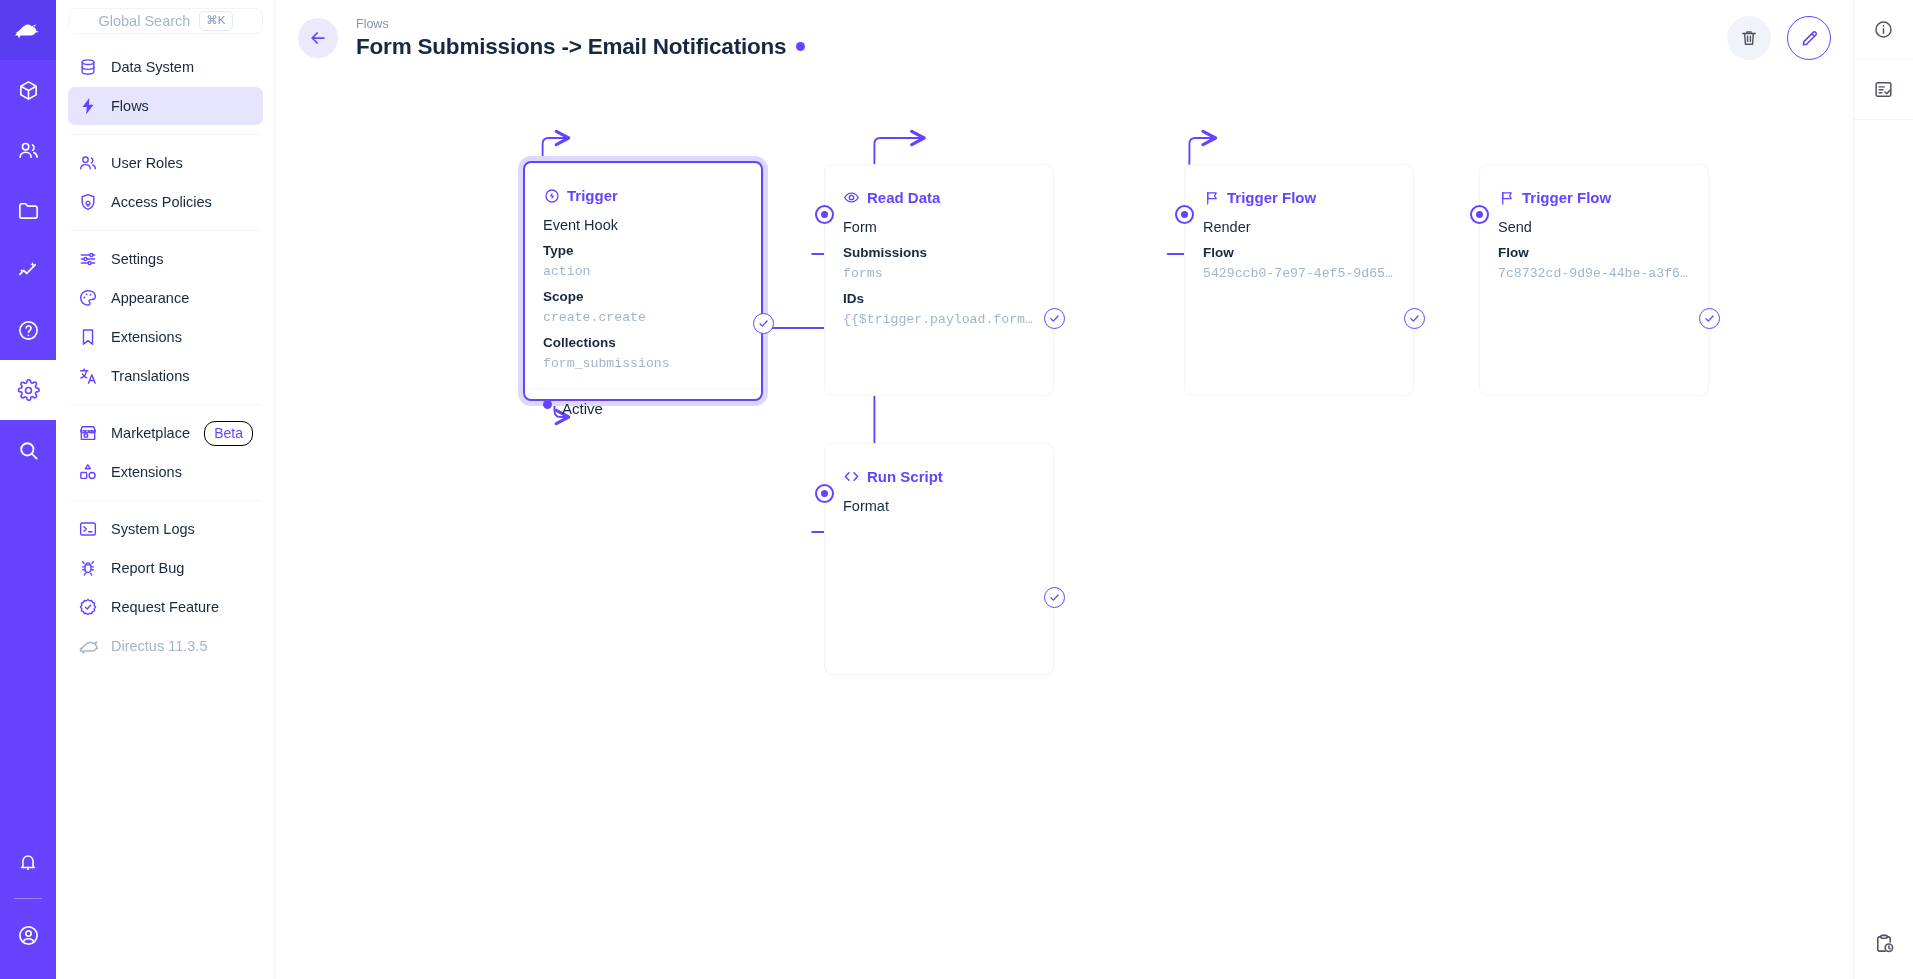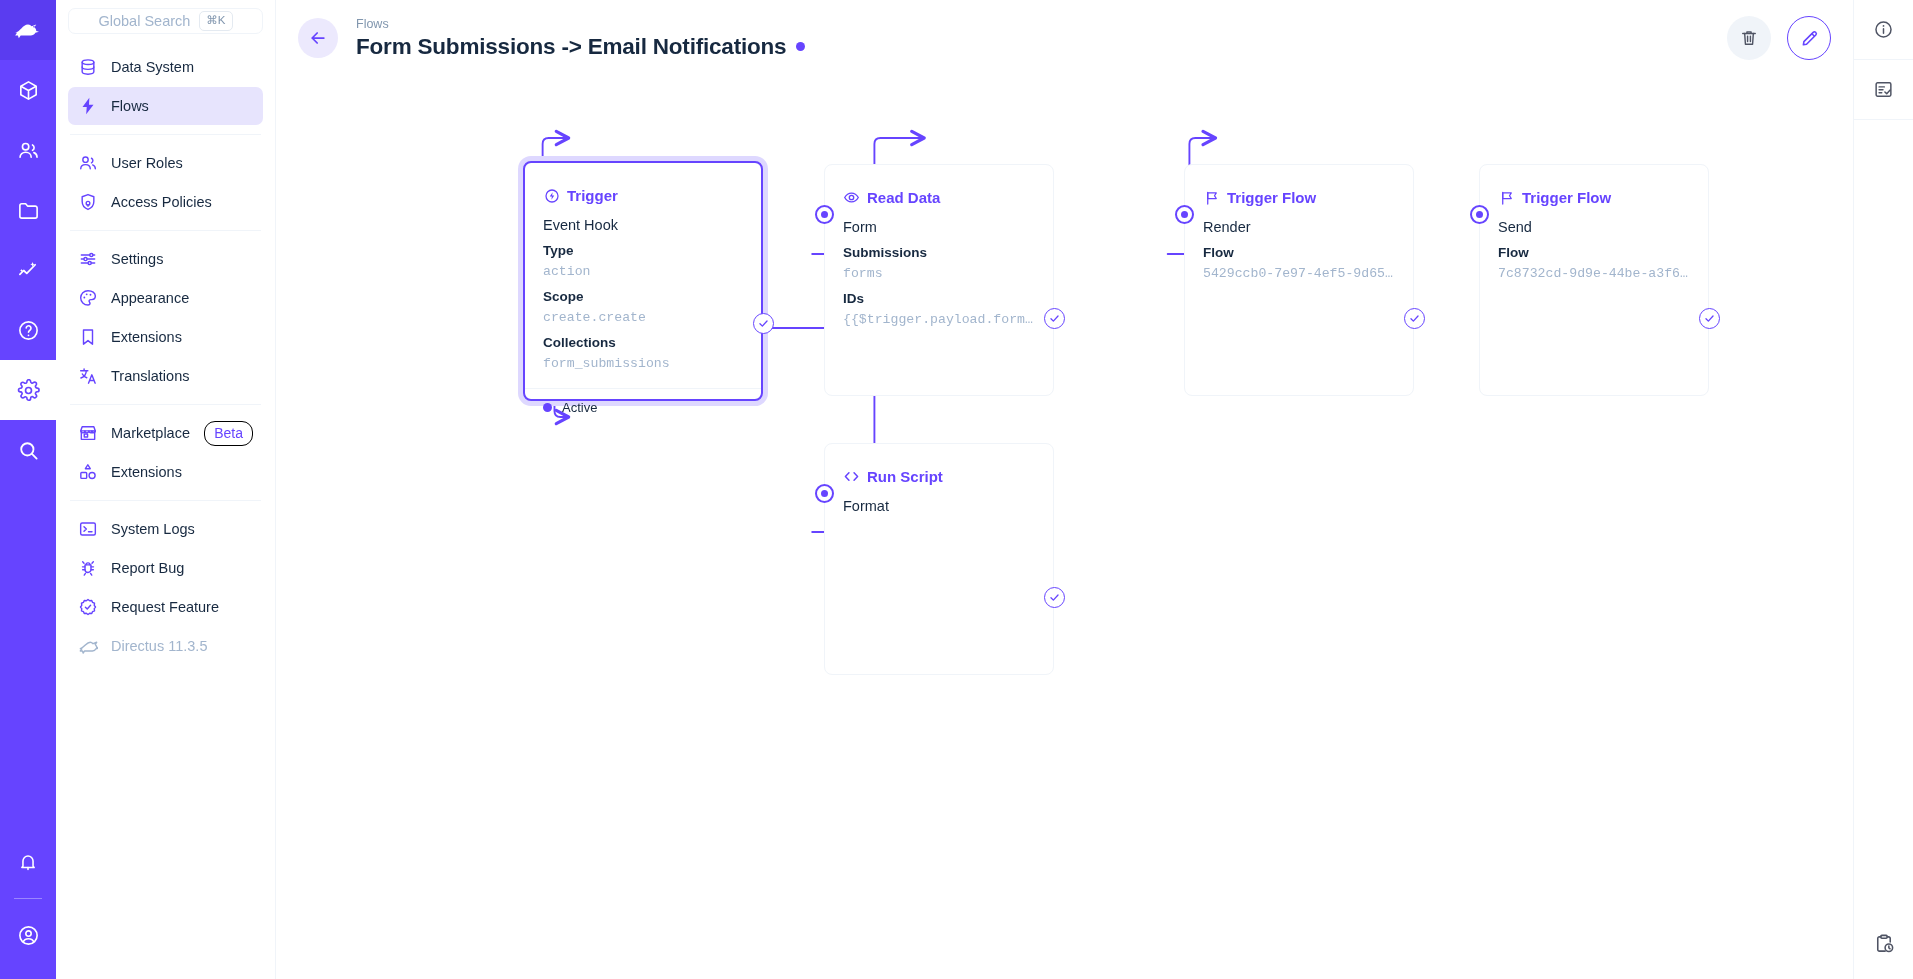--- a/index.html
+++ b/index.html
@@ -125,22 +125,22 @@
   .node-body { padding: 0 18px 14px 18px; }
   .node-sub { font-size: 14.5px; color: #172940; line-height: 1.45; margin-bottom: 3px; }
   .fld-k { font-size: 13.5px; font-weight: 700; color: #172940; line-height: 1.6; margin-top: 4px; }
   .fld-v {
     font-family: "Liberation Mono", monospace;
     font-size: 13.2px; color: #a2b5cd; line-height: 1.55;
     white-space: nowrap; overflow: hidden; text-overflow: ellipsis;
   }
   .node-foot {
     border-top: 1px solid #f0f4f9;
-    padding: 11px 18px; display: flex; align-items: center; gap: 10px;
-    font-size: 13px; color: #172940;
+    padding: 11px 18px; display: flex; align-items: flex-start; gap: 10px;
+    font-size: 15px; color: #172940;
   }
   .foot-dot { width: 9px; height: 9px; border-radius: 50%; background: #6644ff; }
 
   
   .port { position: absolute; z-index: 5; }
   .port-in {
     width: 19px; height: 19px; border-radius: 50%;
     border: 2px solid #6644ff; background: #ffffff;
     display: flex; align-items: center; justify-content: center;
   }

